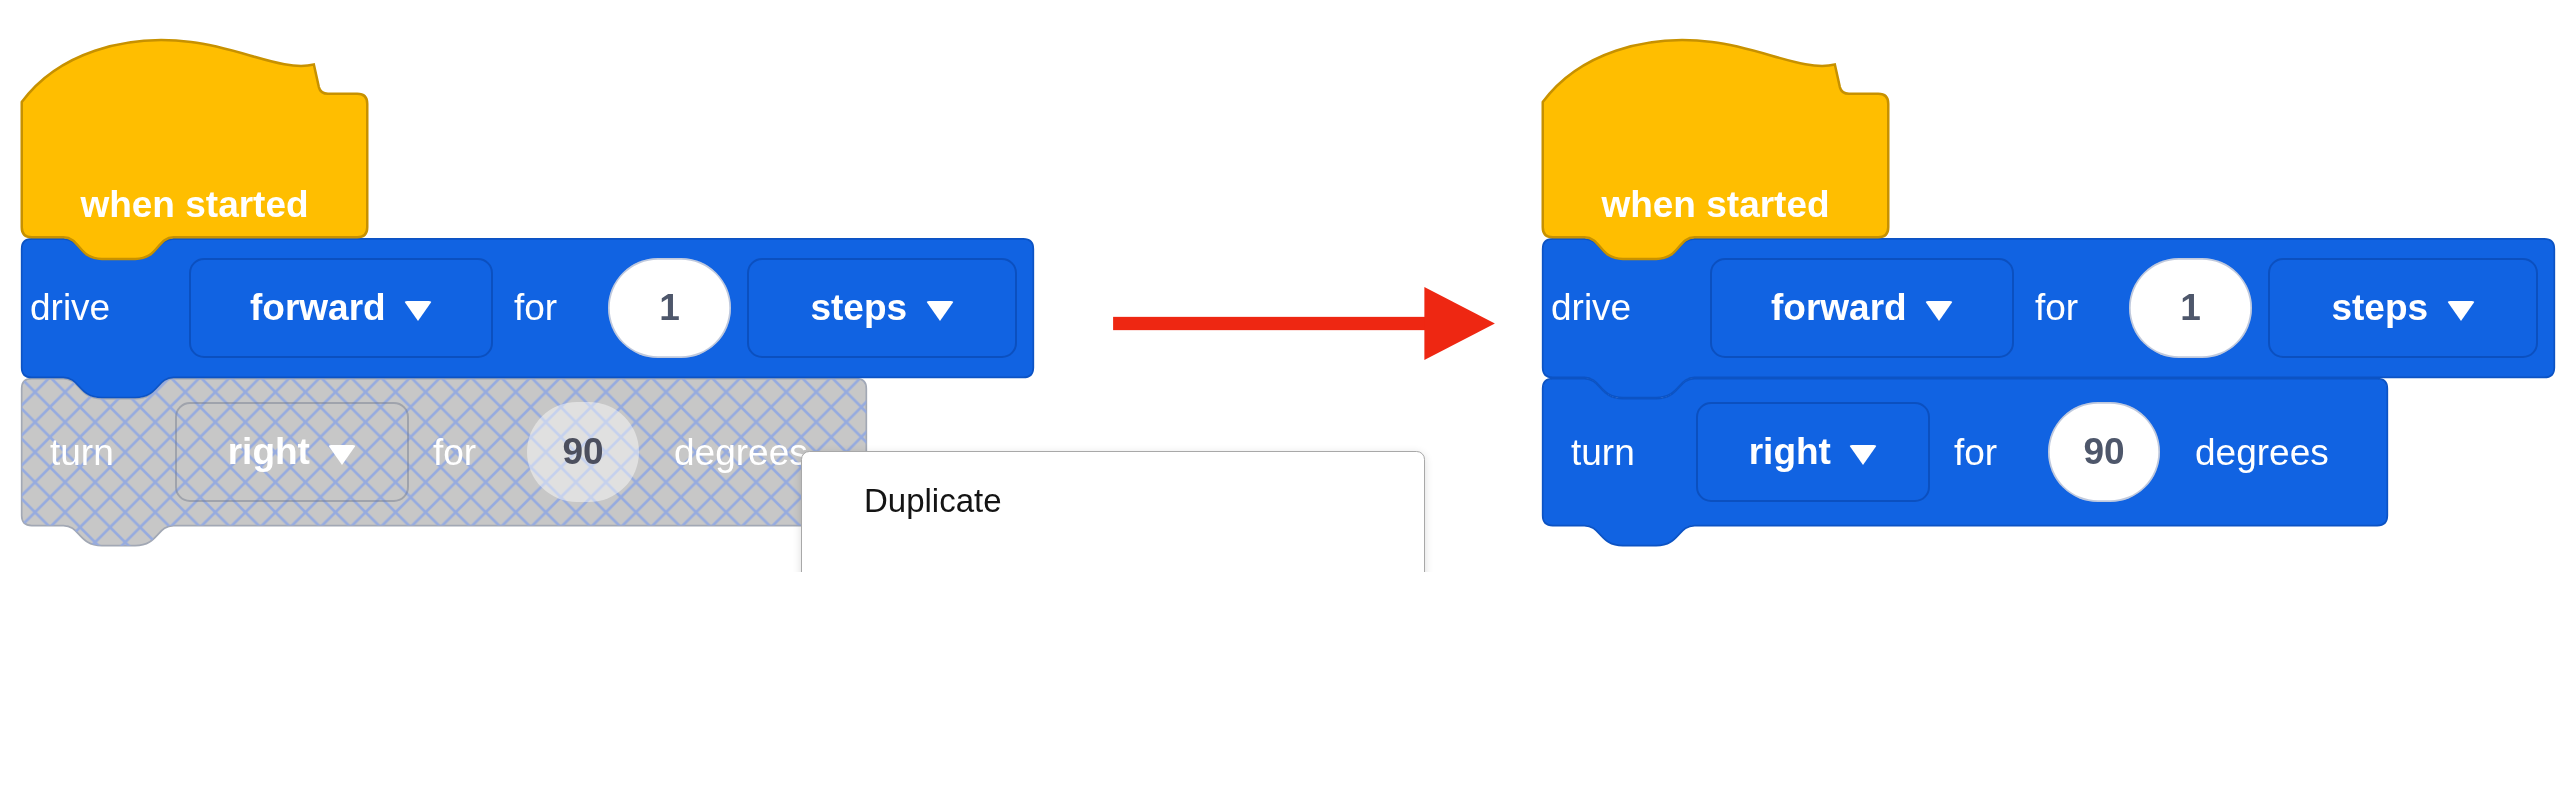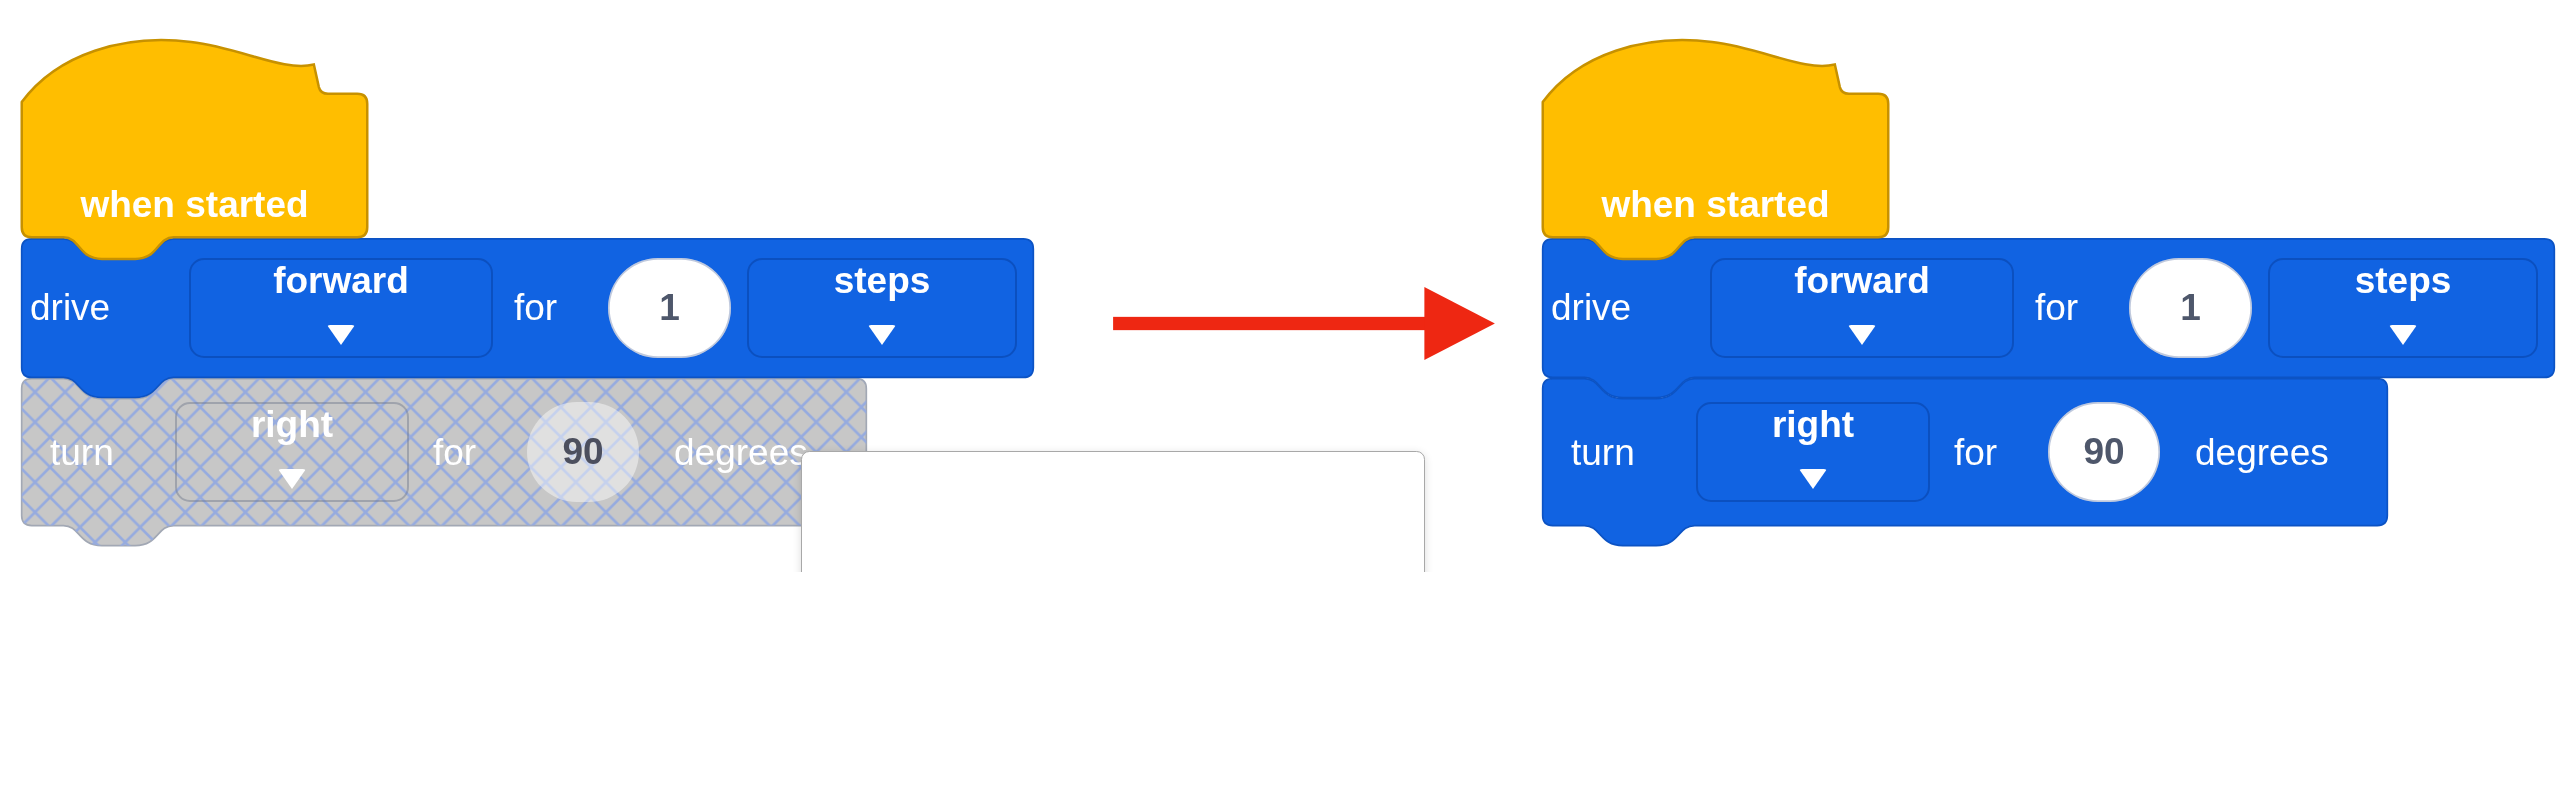--- a/index.html
+++ b/index.html
@@ -14,21 +14,21 @@
   .blk-label{
     position:absolute;height:55px;line-height:55px;
     font-size:37px;font-weight:normal;color:#ffffff;white-space:nowrap;
   }
   .hat-label{
     position:absolute;left:0;right:0;text-align:center;top:140px;height:55px;line-height:55px;
     font-size:37px;font-weight:bold;color:#ffffff;
   }
   .dropdown{
     position:absolute;height:100px;border-radius:15px;border:2.5px solid rgba(0,45,130,0.35);
-    display:flex;align-items:center;justify-content:flex-start;gap:18.4px;box-sizing:border-box;flex-direction:column;
+    display:flex;align-items:center;justify-content:center;gap:18.4px;box-sizing:border-box;
   }
   .dropdown .dd-text{font-size:37px;font-weight:bold;color:#ffffff;white-space:nowrap;}
   .caret{
     width:0;height:0;border-left:14px solid transparent;border-right:14px solid transparent;
     border-top:20px solid #ffffff;border-radius:3.3px;margin-top:5px;
   }
   .oval{
     position:absolute;height:100px;border-radius:50px;background:#ffffff;
     display:flex;align-items:center;justify-content:center;box-sizing:border-box;
     box-shadow:0 0 0 1.7px rgba(0,40,120,0.25) inset;
@@ -105,20 +105,21 @@
       </div>
       <span class="blk-label" style="left:413px;top:48px;">for</span>
       <div class="oval" style="left:507px;top:25px;width:112px;">
         <span class="oval-text">90</span>
       </div>
       <span class="blk-label" style="left:654px;top:48px;">degrees</span>
     </div>
   </div>
 
   <div id="context-menu">
+    <div class="menu-item">Duplicate</div>
   </div>
 
   <div id="red-arrow">
     <svg width="384" height="83" viewBox="0 0 460 100">
       <rect x="0" y="42" width="390" height="16" fill="#ee2712"></rect>
       <polygon points="375,6 460,50 375,94" fill="#ee2712"></polygon>
     </svg>
   </div>
 
   <div class="stack" style="left:1521px;">

